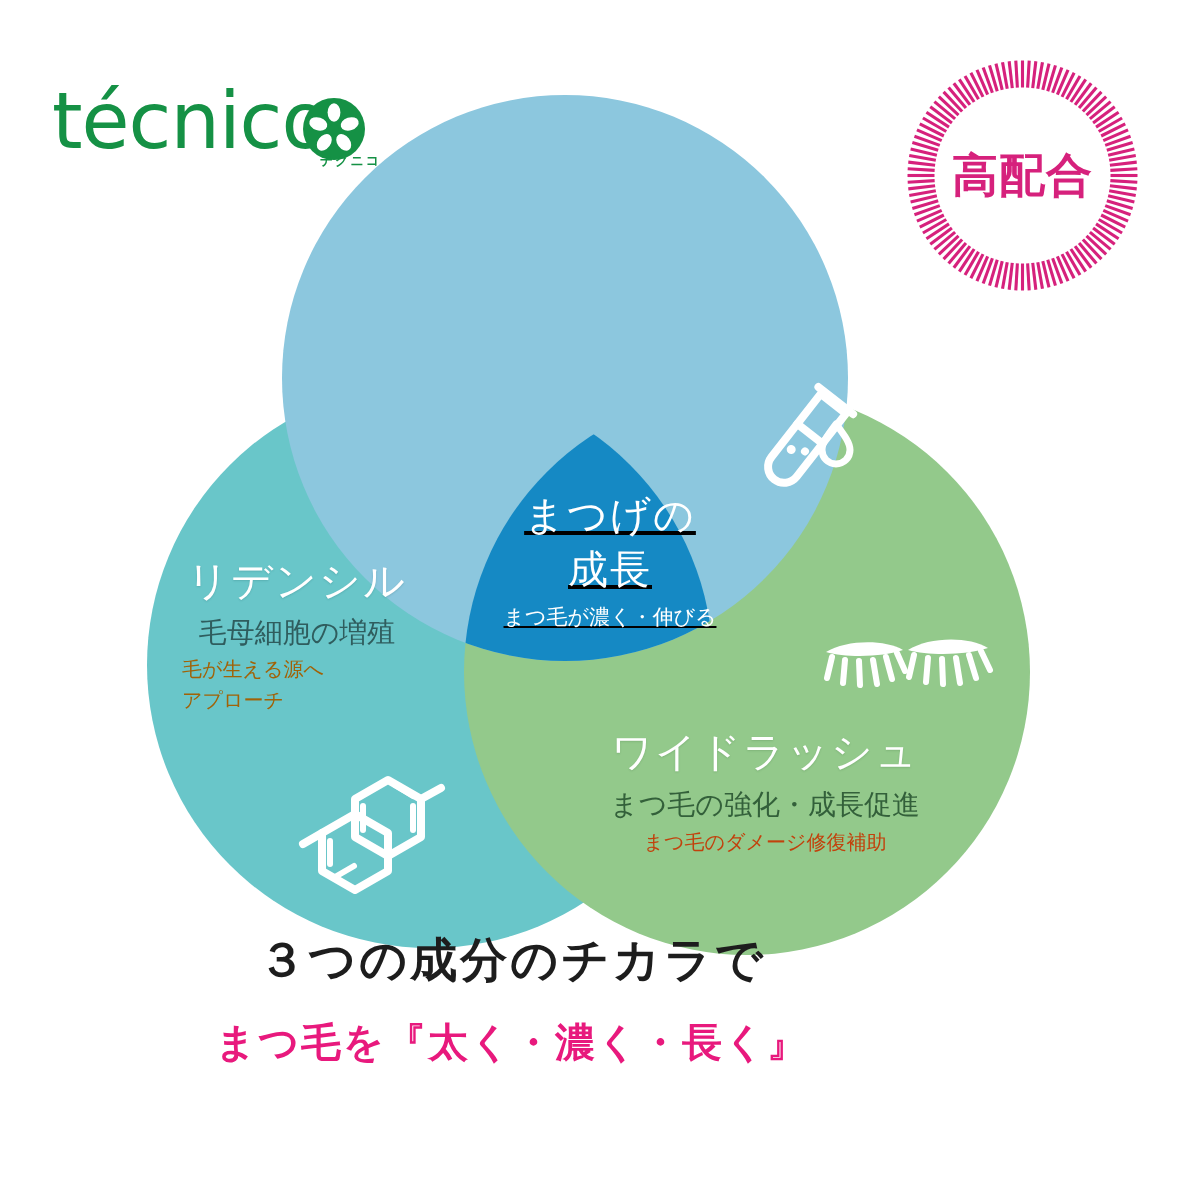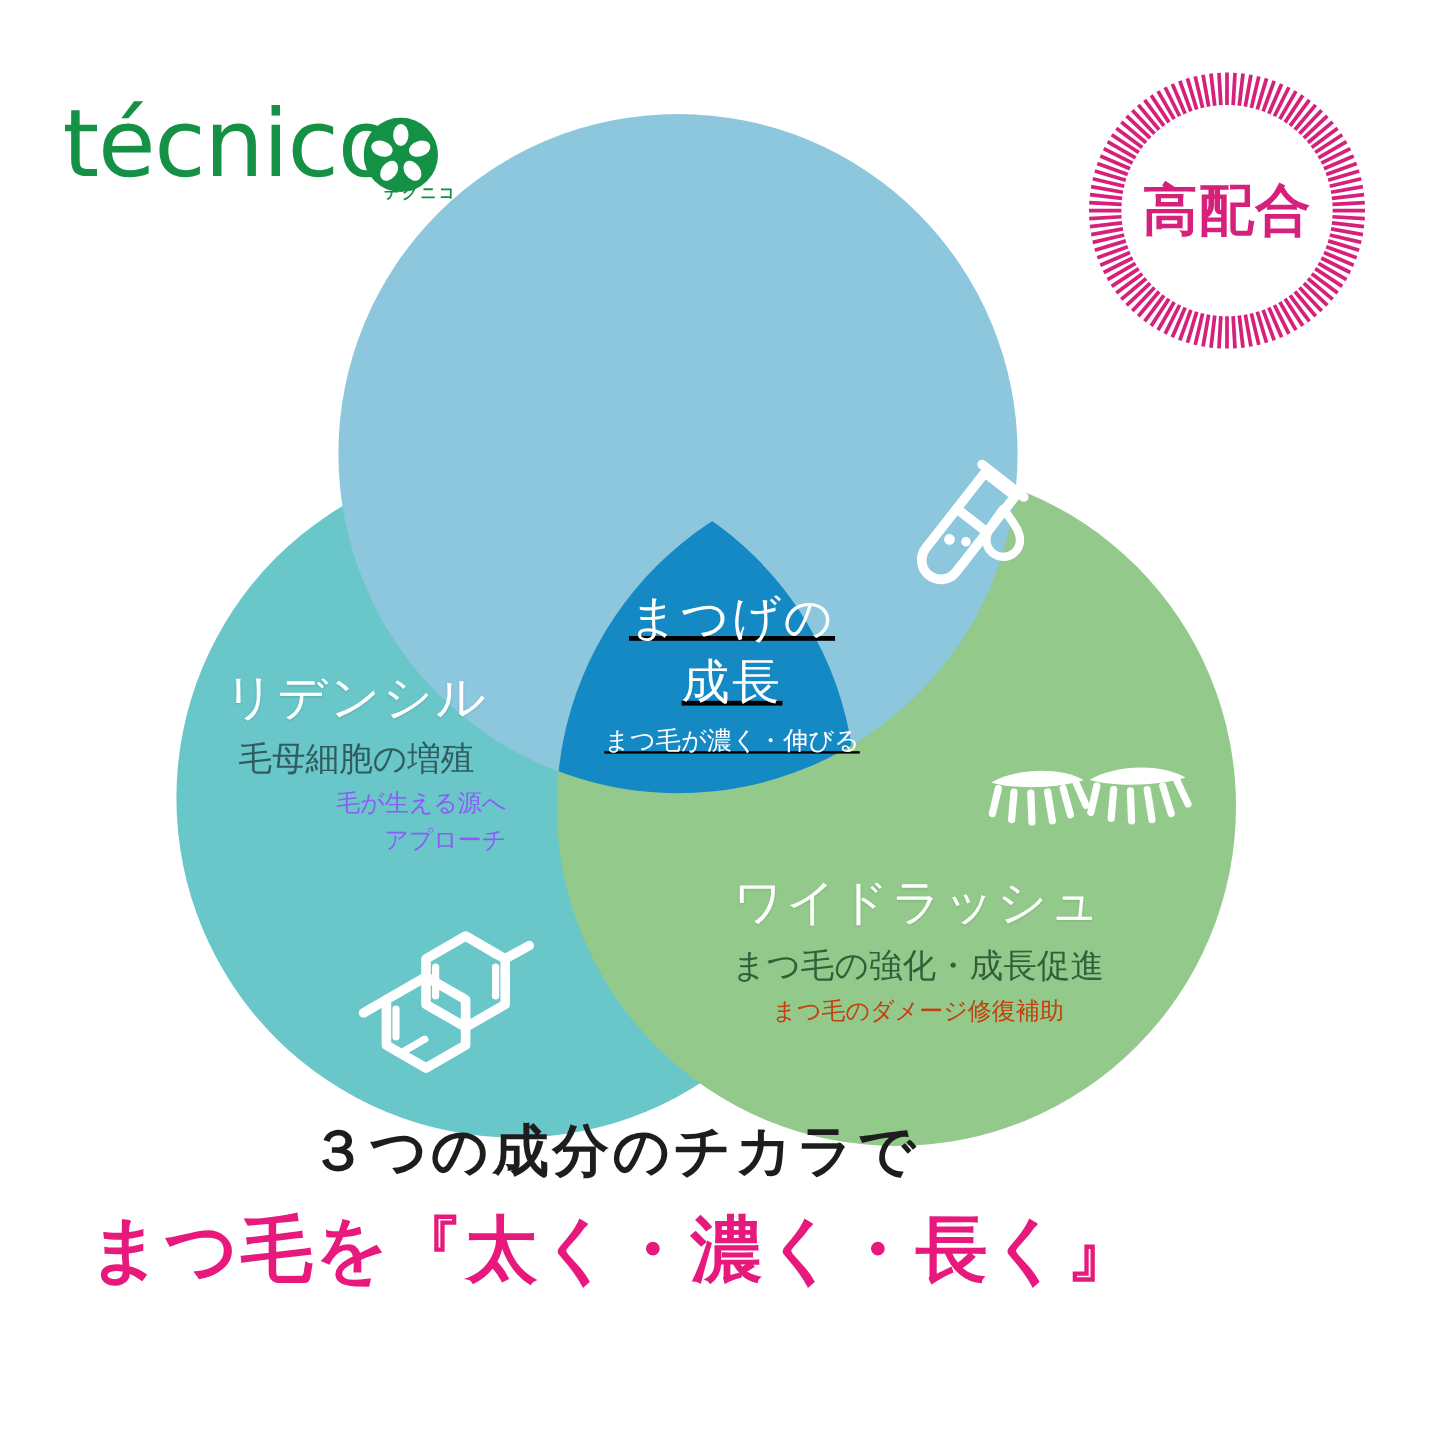--- a/index.html
+++ b/index.html
@@ -32,39 +32,39 @@
   #lbl-top .t1{font-size:44px;line-height:54px;color:#ffffff;letter-spacing:2px;font-weight:400;
       text-shadow:0 1px 2px rgba(40,90,120,.25);}
   #lbl-top .t2{font-size:31px;line-height:48px;color:#3d5a68;letter-spacing:1px;margin-top:6px;}
   #lbl-top .t3{font-size:21px;line-height:32px;color:#4d6472;letter-spacing:1px;}
 
   
   #lbl-left{left:172px;top:556px;width:250px;}
   #lbl-left .t1{font-size:41px;line-height:50px;color:#ffffff;letter-spacing:2px;
       text-shadow:0 1px 2px rgba(30,95,100,.22);}
   #lbl-left .t2{font-size:28px;line-height:42px;color:#2f5d5e;letter-spacing:0px;margin-top:6px;}
-  #lbl-left .t3{font-size:20px;line-height:31px;color:#8b5cf6;letter-spacing:0px;text-align:right;padding-left:10px;}
+  #lbl-left .t3{font-size:20px;line-height:31px;color:#a16207;letter-spacing:0px;text-align:left;padding-left:10px;}
 
   
   #lbl-center{left:465px;top:488px;width:290px;text-decoration:underline;}
   #lbl-center .t1{font-size:40px;line-height:54px;color:#ffffff;letter-spacing:2px;}
   #lbl-center .t2{font-size:21px;line-height:34px;color:#ffffff;letter-spacing:0px;margin-top:4px;}
 
   
   #lbl-right{left:575px;top:726px;width:380px;}
   #lbl-right .t1{font-size:41px;line-height:52px;color:#ffffff;letter-spacing:2px;
       text-shadow:0 1px 2px rgba(60,110,60,.22);}
   #lbl-right .t2{font-size:28px;line-height:42px;color:#33603a;letter-spacing:0px;margin-top:6px;}
   #lbl-right .t3{font-size:20px;line-height:32px;color:#c2410c;letter-spacing:0px;}
 
   
   #tagline{position:absolute;left:0;top:928px;width:1024px;text-align:center;}
   #tagline .line1{font-size:47px;line-height:64px;color:#1d1d1d;letter-spacing:3px;font-weight:600;
       font-family:"DejaVu Sans","Liberation Sans",sans-serif;}
-  #tagline .line2{font-size:60px;line-height:84px;color:#e8197d;letter-spacing:2px;font-weight:700;
+  #tagline .line2{font-size:40px;line-height:84px;color:#e8197d;letter-spacing:2px;font-weight:700;
       margin-top:8px;font-family:"DejaVu Sans","Liberation Sans",sans-serif;}
 </style>
 </head>
 <body>
 
 <div id="stage">
 
   <svg id="venn" viewBox="0 0 1200 1200">
     <defs>
 

